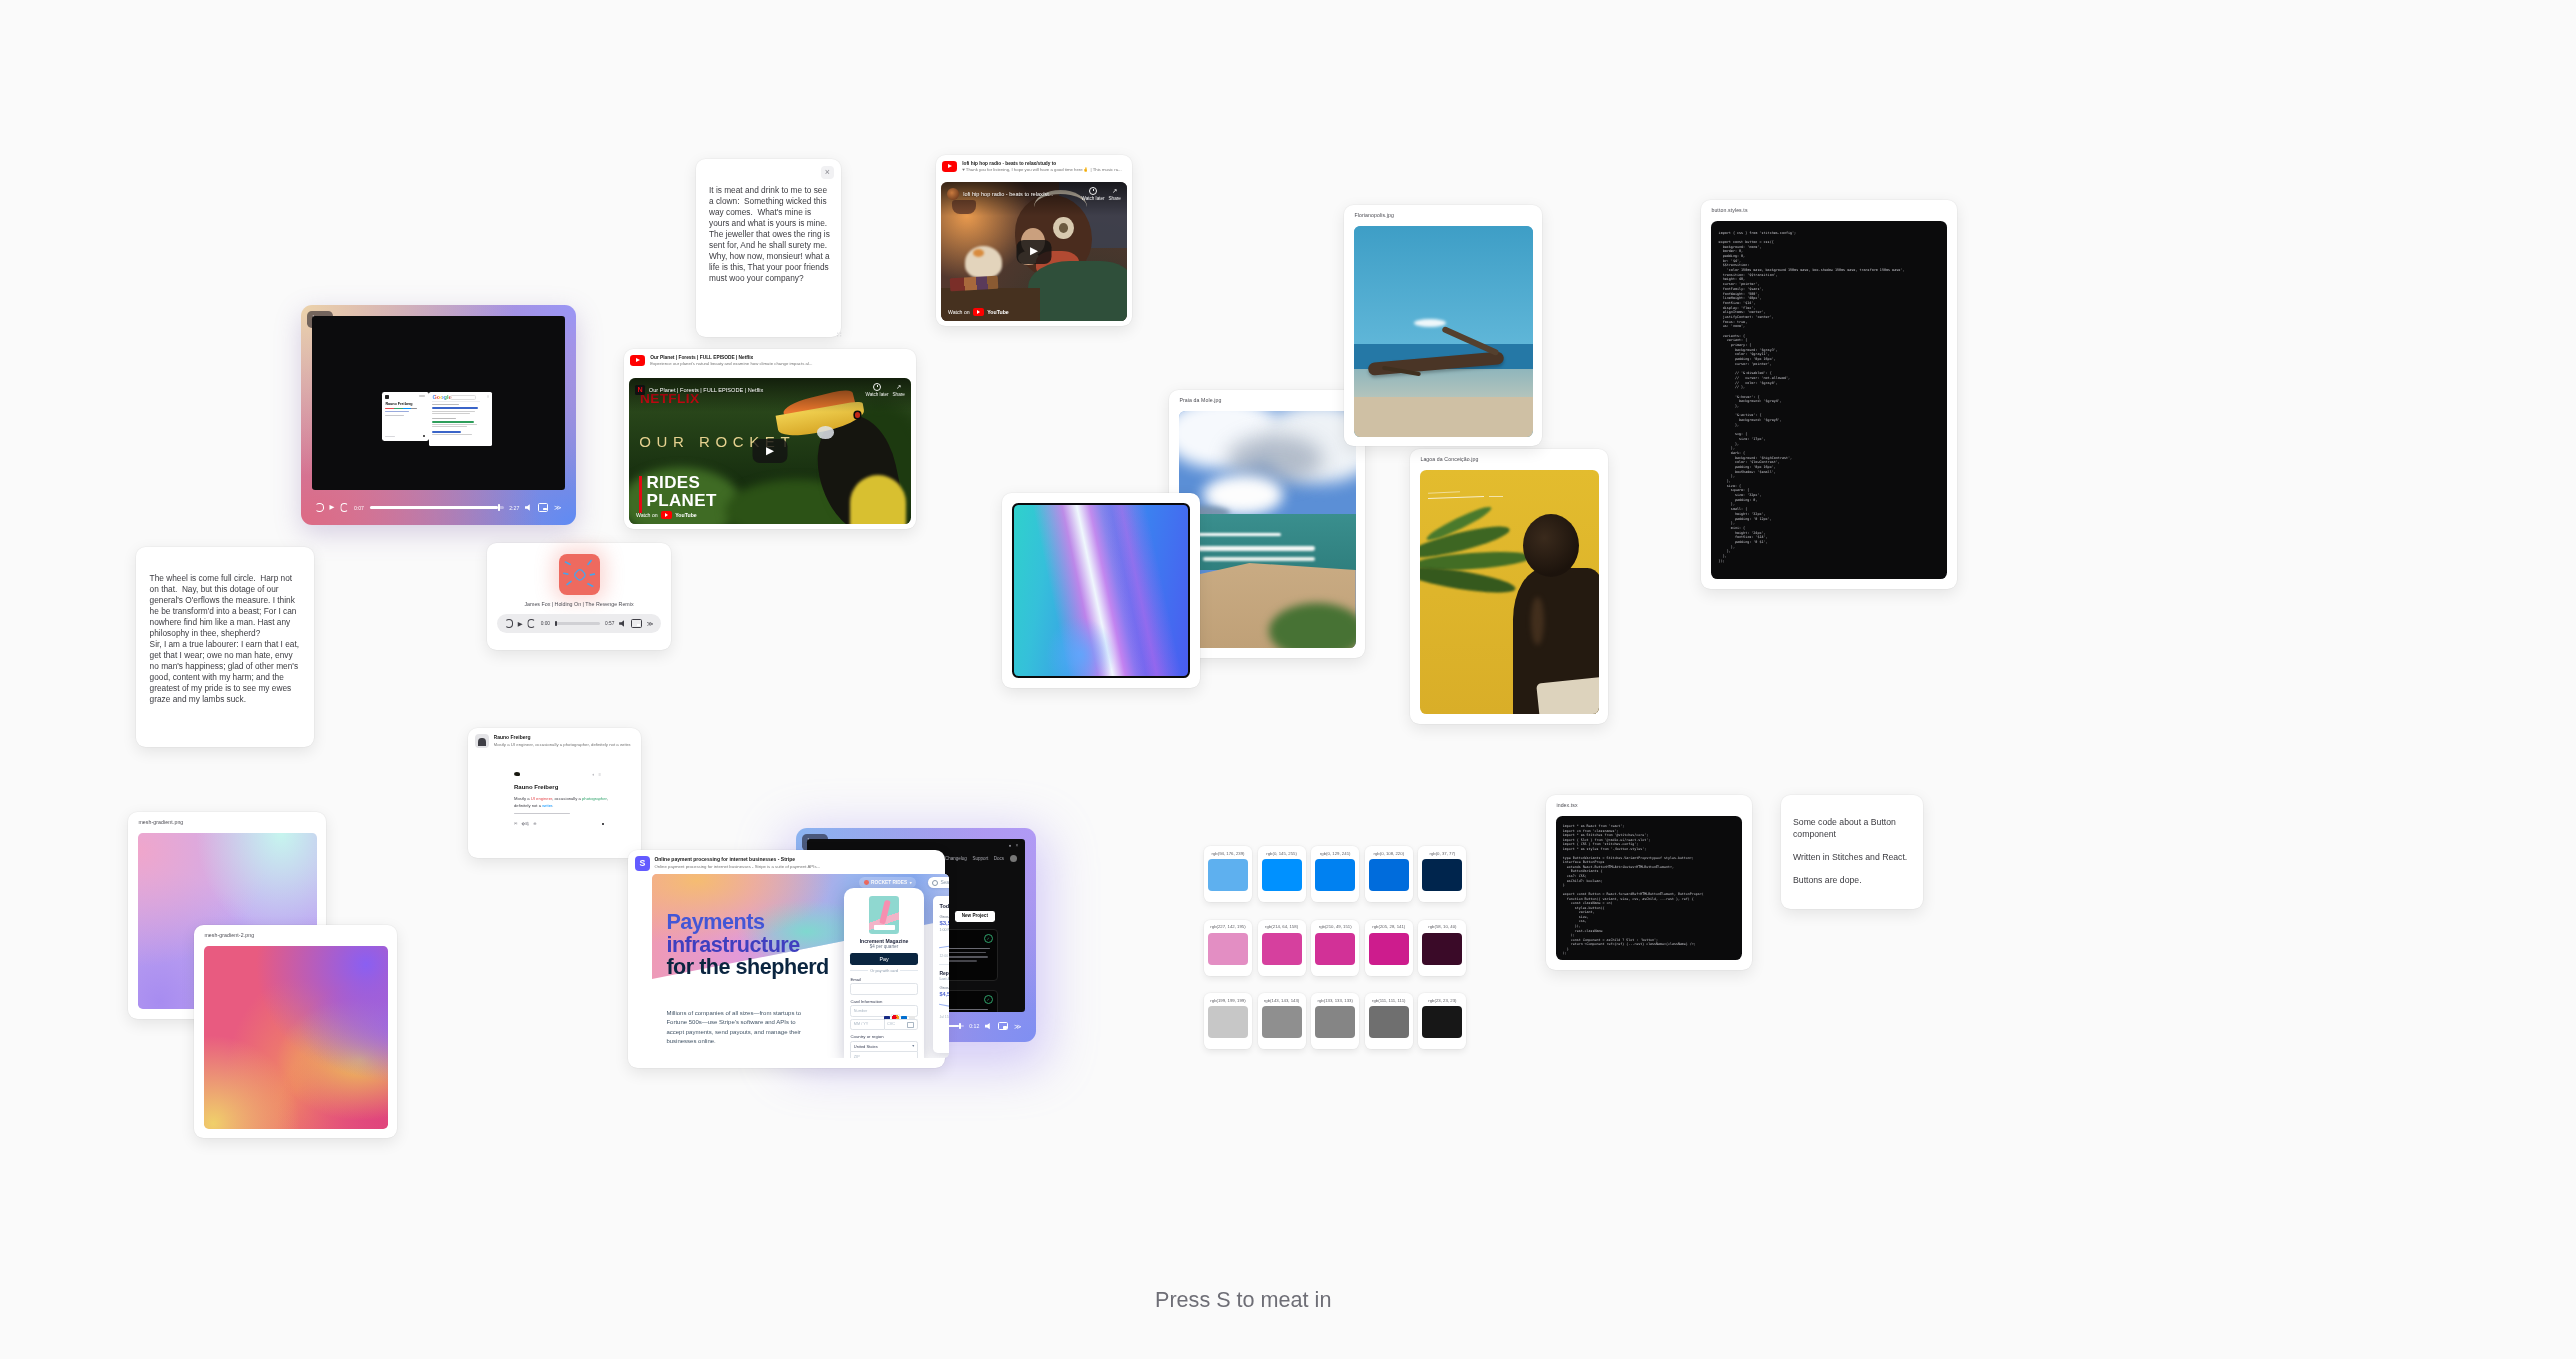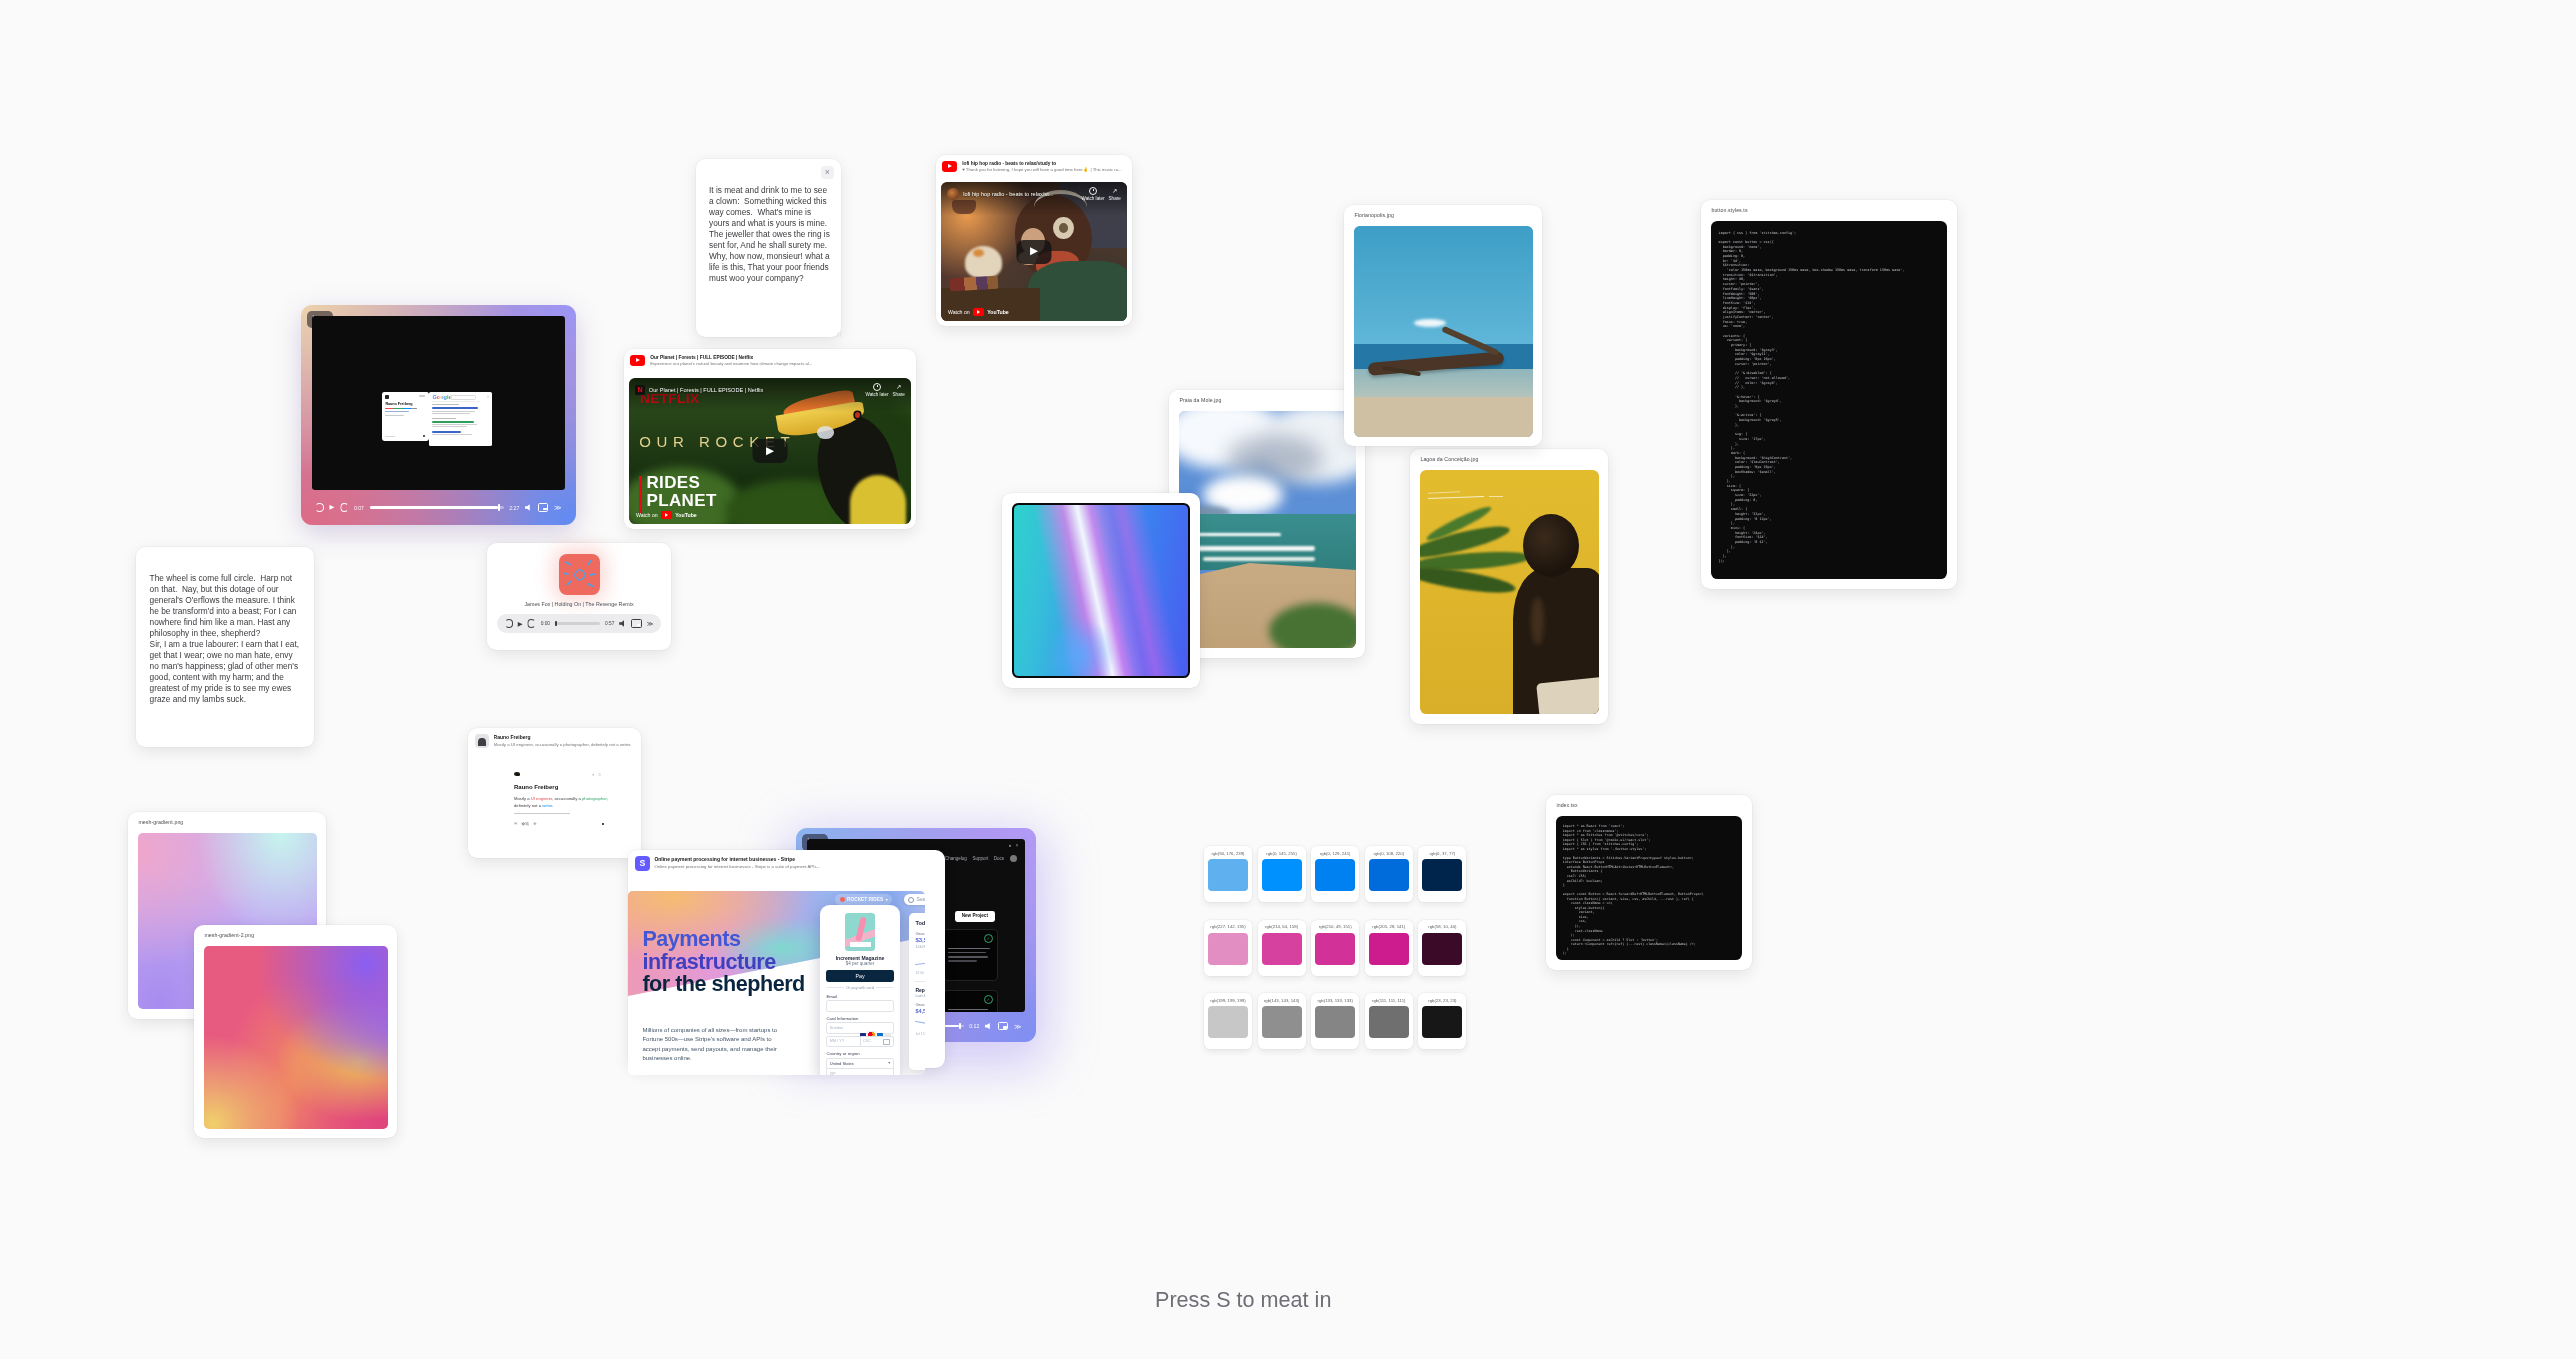--- a/index.html
+++ b/index.html
@@ -489,21 +489,21 @@
   </div>
 
   <div class="card" style="left:628px;top:850px;width:317px;height:218px;z-index:2;">
     <div class="abs" style="left:7.2px;top:6.4px;display:flex;gap:4.8px;align-items:flex-start;right:6.4px;">
       <div style="width:14.4px;height:14.4px;background:#635bff;border-radius:4px;color:#fff;font-weight:bold;font-size:8.8px;text-align:center;line-height:14.4px;flex:0 0 auto;">S</div>
       <div style="min-width:0;">
         <div class="yt-title" style="font-size:5px;">Online payment processing for internet businesses - Stripe</div>
         <div class="yt-sub" style="margin-top:1.6px;">Online payment processing for internet businesses - Stripe is a suite of payment APIs...</div>
       </div>
     </div>
-    <div class="img" style="left:0;top:24px;width:297px;height:184px;border-radius:4.8px;background:#fff;margin-top:17px;">
+    <div class="img" style="left:24px;top:24px;width:297px;height:184px;border-radius:4.8px;background:#fff;">
       <div class="shape" style="left:0;top:0;width:100%;height:128px;
             background:radial-gradient(at 15% 5%,#f5bc72 0%,transparent 38%),radial-gradient(at 52% 45%,#7fd8cf 0%,transparent 32%),linear-gradient(100deg,#f09ab0 0%,#e29ad8 32%,#9ab4ee 62%,#86a8ec 82%,#c0caf4 100%);
             clip-path:polygon(0 0,100% 0,100% 36%,0 82%);"></div>
       <div class="shape" style="left:207px;top:3.2px;height:11.2px;padding:0 4.8px;background:rgba(255,255,255,.22);border-radius:6.4px;display:flex;align-items:center;gap:2.4px;color:#fff;font-size:4.8px;font-weight:bold;">
         <span style="width:4.8px;height:4.8px;background:#f26a5e;border-radius:50%;display:inline-block;"></span>
         <span>ROCKET RIDES</span>
           <span style="font-size:4px;">▾</span>
       </div>
       <div class="shape" style="left:276px;top:3.2px;width:48px;height:11.2px;background:#fff;border-radius:6.4px;display:flex;align-items:center;gap:2.4px;padding:0 4px;color:#8898aa;font-size:4.8px;box-shadow:0 0.8px 2.4px rgba(0,0,0,.12);">
         <span style="width:4px;height:4px;border:0.8px solid #8898aa;border-radius:50%;display:inline-block;"></span>
@@ -674,17 +674,24 @@
         css,
       }),
       rest.className
     );
     const Component = asChild ? Slot : 'button';
     return &lt;Component ref={ref} {...rest} className={className} /&gt;;
   }
 );</pre>
   </div>
 
+  <div class="card" style="left:1781px;top:795px;width:142px;height:114px;">
+    <div class="note-text" style="position:absolute;left:12px;right:10.4px;top:22.4px;font-size:8.7px;">Some code about a Button component
+
+Written in Stitches and React.
+
+Buttons are dope.</div>
+  </div>
 
   <div class="signin" style="left:1155px;top:1287px;">Press S to meat in</div>
 
 </div>
 
 
 </body></html>

